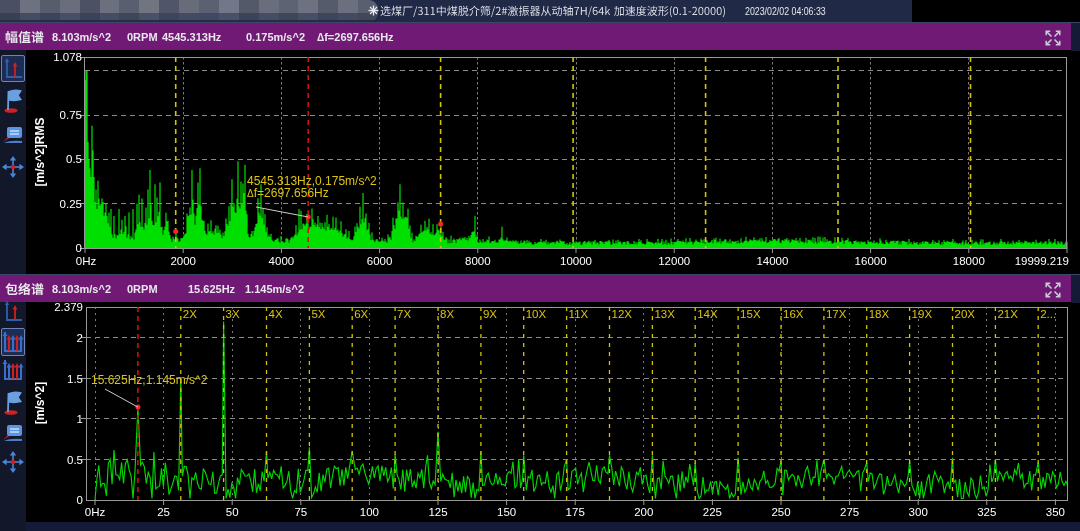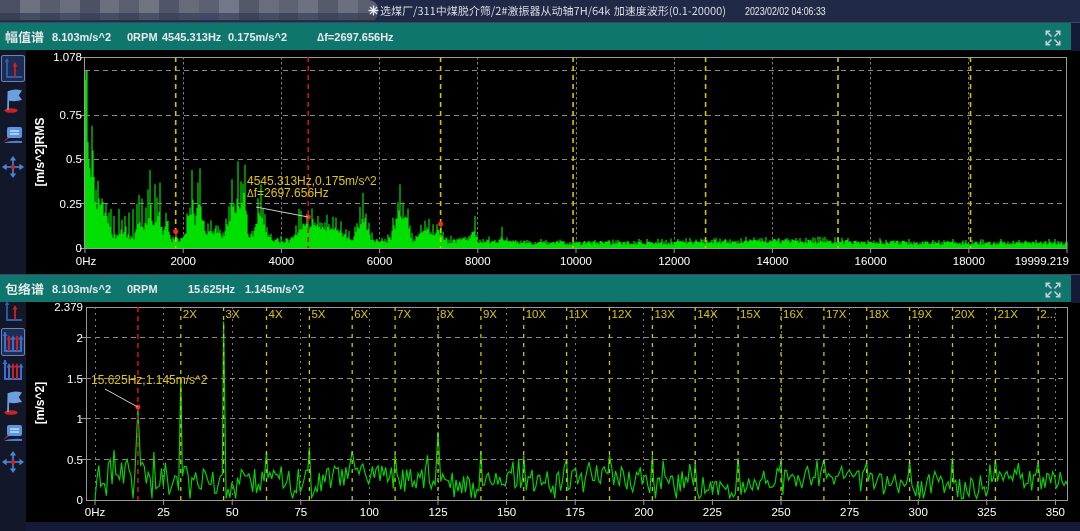--- a/index.html
+++ b/index.html
@@ -1,21 +1,21 @@
 <!DOCTYPE html>
 <html><head><meta charset="utf-8"><style>
 * { margin:0; padding:0; box-sizing:border-box; }
 body { width:1080px; height:531px; background:#000; font-family:"Liberation Sans",sans-serif; position:relative; overflow:hidden; }
-.topbar { position:absolute; left:0; top:0; width:1080px; height:22px; background:#202945; }
+.topbar { position:absolute; left:0; top:0; width:912px; height:22px; background:#202945; }
 .mosaic { position:absolute; left:0; top:0; width:378px; height:22px; border-radius:0 9px 9px 0; overflow:hidden; }
 .mosA { position:absolute; left:0; top:0; width:378px; height:13px; background:linear-gradient(90deg,#4a4f63 0.0px 19.9px,#6e7280 19.9px 39.8px,#585d6e 39.8px 59.7px,#6a6e7c 59.7px 79.6px,#4c5164 79.6px 99.5px,#6c707e 99.5px 119.4px,#5a5f70 119.4px 139.3px,#71757f 139.3px 159.2px,#505569 159.2px 179.1px,#686c7a 179.1px 198.9px,#5c6172 198.9px 218.8px,#73778a 218.8px 238.7px,#545969 238.7px 258.6px,#6a6e7c 258.6px 278.5px,#5e6374 278.5px 298.4px,#6e7280 298.4px 318.3px,#565b6c 318.3px 338.2px,#6c707e 338.2px 358.1px,#5a5f70 358.1px 378.0px); }
 .mosB { position:absolute; left:0; top:13px; width:378px; height:7px; background:linear-gradient(90deg,#3a4054 0.0px 19.9px,#454b61 19.9px 39.8px,#3d4358 39.8px 59.7px,#484e64 59.7px 79.6px,#3c4257 79.6px 99.5px,#464c62 99.5px 119.4px,#404659 119.4px 139.3px,#4a5066 139.3px 159.2px,#3e4459 159.2px 179.1px,#444a60 179.1px 198.9px,#414764 198.9px 218.8px,#4a5066 218.8px 238.7px,#3c4257 238.7px 258.6px,#464c62 258.6px 278.5px,#404659 278.5px 298.4px,#484e64 298.4px 318.3px,#3e4459 318.3px 338.2px,#444a60 338.2px 358.1px,#414758 358.1px 378.0px); }
 .mosC { position:absolute; left:0; top:20px; width:378px; height:2px; background:#262d44; }
 .date { position:absolute; left:745px; top:5px; color:#e6e8ee; font-size:11px; transform:scaleX(0.8); transform-origin:0 0; white-space:nowrap; }
-.toolbar { position:absolute; left:0; width:1080px; height:28px; background:#0f766e; border-top:1px solid #3a4668; color:#e8e8ec; font-weight:bold;text-align:center; }
+.toolbar { position:absolute; left:0; width:1080px; height:28px; background:#701a75; border-top:1px solid #3a4668; color:#e8e8ec; font-weight:bold;text-align:center; }
 .toolbar > span { position:absolute; top:8px; font-size:11px; white-space:nowrap; }
 .sidebar { position:absolute; left:0; width:26px; background:#12172a; }
 .icon { position:absolute; left:1px; width:24px; text-align:center; }
 .sel { border:1px solid #6c83b8; background:#1d2c52; border-radius:2px; }
 .expand { position:absolute; left:1044px; width:18px; height:18px; }
 .botstrip { position:absolute; left:26px; top:522px; width:1054px; height:9px; background:#141b38; }
 .redge { position:absolute; left:1071px; width:9px; background:#151b36; }
 </style></head><body>
 <div class="sidebar" style="top:22px;height:509px"></div>
 <div class="topbar">
@@ -37,21 +37,21 @@
     </svg>
   <div class="date">2023/02/02 04:06:33</div>
 </div>
 <div class="toolbar" style="top:22px">
   <svg style="position:absolute;left:5px;top:0" width="44" height="28">
       <path transform="translate(0 19)" d="M2.3 -11.0H3.6V1.2H2.3ZM0.6 -8.7H4.8V-7.3H1.8V-1.5H0.6ZM4.2 -8.7H5.3V-3.1Q5.3 -2.7 5.3 -2.4Q5.2 -2.1 5.0 -2.0Q4.8 -1.8 4.6 -1.7Q4.3 -1.7 4.0 -1.7Q4.0 -2.0 3.9 -2.4Q3.8 -2.7 3.6 -3.0Q3.8 -3.0 3.9 -3.0Q4.1 -3.0 4.1 -3.0Q4.2 -3.0 4.2 -3.1ZM5.7 -10.5H12.4V-9.2H5.7ZM7.6 -7.4V-6.5H10.5V-7.4ZM6.2 -8.6H11.9V-5.3H6.2ZM6.3 -2.5H11.9V-1.4H6.3ZM6.3 -0.5H11.9V0.8H6.3ZM5.7 -4.6H12.4V1.1H10.9V-3.4H7.1V1.1H5.7ZM8.3 -4.0H9.6V0.4H8.3Z M17.4 -9.9H25.3V-8.5H17.4ZM16.8 -0.4H25.6V0.9H16.8ZM17.9 -7.6H24.6V-0.1H23.2V-6.5H19.3V-0.1H17.9ZM18.9 -5.8H23.4V-4.7H18.9ZM18.9 -4.0H23.8V-2.9H18.9ZM18.9 -2.2H23.4V-1.1H18.9ZM20.6 -11.0 22.3 -11.0Q22.2 -10.3 22.0 -9.6Q21.9 -8.9 21.7 -8.2Q21.6 -7.6 21.4 -7.1L20.1 -7.2Q20.2 -7.7 20.3 -8.4Q20.4 -9.1 20.5 -9.8Q20.6 -10.4 20.6 -11.0ZM16.1 -11.0 17.5 -10.5Q17.1 -9.4 16.6 -8.3Q16.0 -7.2 15.4 -6.2Q14.8 -5.2 14.1 -4.5Q14.0 -4.7 13.9 -5.0Q13.7 -5.3 13.6 -5.6Q13.4 -5.9 13.3 -6.1Q13.8 -6.7 14.3 -7.5Q14.9 -8.3 15.3 -9.2Q15.8 -10.1 16.1 -11.0ZM14.8 -7.4 16.2 -8.9 16.2 -8.9V1.2H14.8Z M26.9 -9.9 28.0 -10.8Q28.3 -10.5 28.7 -10.1Q29.0 -9.8 29.4 -9.4Q29.7 -9.1 29.9 -8.8L28.8 -7.7Q28.6 -8.0 28.3 -8.4Q28.0 -8.8 27.6 -9.2Q27.3 -9.6 26.9 -9.9ZM28.0 0.9 27.7 -0.4 28.0 -0.9 30.3 -2.5Q30.3 -2.2 30.5 -1.8Q30.6 -1.4 30.7 -1.2Q30.0 -0.6 29.5 -0.2Q29.0 0.1 28.7 0.4Q28.4 0.6 28.3 0.7Q28.1 0.8 28.0 0.9ZM26.5 -7.0H28.8V-5.6H26.5ZM31.4 -10.6 32.6 -11.1Q32.8 -10.8 33.1 -10.4Q33.4 -10.0 33.6 -9.6L32.4 -9.0Q32.3 -9.3 32.0 -9.8Q31.7 -10.2 31.4 -10.6ZM35.7 -11.1 37.1 -10.6Q36.7 -10.1 36.4 -9.6Q36.0 -9.1 35.7 -8.8L34.7 -9.2Q34.9 -9.4 35.1 -9.8Q35.3 -10.1 35.4 -10.5Q35.6 -10.8 35.7 -11.1ZM30.3 -9.4H38.1V-8.2H30.3ZM32.4 -8.7H33.7V-5.6H32.4ZM34.7 -8.7H36.1V-5.6H34.7ZM29.9 -6.0H38.6V-4.8H29.9ZM30.2 -7.6 31.2 -8.2Q31.5 -7.9 31.8 -7.5Q32.1 -7.0 32.3 -6.7L31.2 -6.1Q31.1 -6.4 30.8 -6.8Q30.5 -7.3 30.2 -7.6ZM37.1 -8.2 38.3 -7.7Q38.0 -7.2 37.7 -6.8Q37.4 -6.4 37.2 -6.1L36.2 -6.6Q36.3 -6.8 36.5 -7.1Q36.7 -7.4 36.8 -7.7Q37.0 -7.9 37.1 -8.2ZM31.0 -4.2H37.6V1.1H36.1V-3.1H32.3V1.1H31.0ZM31.5 -2.4H36.8V-1.3H31.5ZM31.5 -0.6H36.8V0.5H31.5ZM28.0 0.9Q28.0 0.8 27.9 0.5Q27.8 0.3 27.6 0.0Q27.5 -0.2 27.3 -0.3Q27.6 -0.5 27.8 -0.8Q28.0 -1.1 28.0 -1.5V-7.0H29.4V-0.4Q29.4 -0.4 29.2 -0.3Q29.0 -0.2 28.7 0.1Q28.5 0.3 28.2 0.5Q28.0 0.7 28.0 0.9Z" fill="#e8e8ec"></path>
     </svg>
   <span style="left:52px">8.103m/s^2</span>
   <span style="left:127px">0RPM</span>
   <span style="left:162px">4545.313Hz</span>
-  <span style="left:228px">0.175m/s^2</span>
+  <span style="left:246px">0.175m/s^2</span>
   <span style="left:317px"><span style="font-size:10px">Δ</span>f=2697.656Hz</span>
   <svg class="expand" style="top:6px" viewBox="0 0 18 18">
       <g stroke="#c8ccd6" stroke-width="1.5" fill="none">
         <path d="M2.2 6.2 V2.2 h4 M2.6 2.6 l4.9 4.9"></path>
         <path d="M11.8 2.2 h4 v4 M15.4 2.6 l-4.9 4.9"></path>
         <path d="M2.2 11.8 v4 h4 M2.6 15.4 l4.9 -4.9"></path>
         <path d="M15.8 11.8 v4 h-4 M15.4 15.4 l-4.9 -4.9"></path>
       </g>
     </svg>
 <div class="redge" style="top:0;height:28px"></div>

